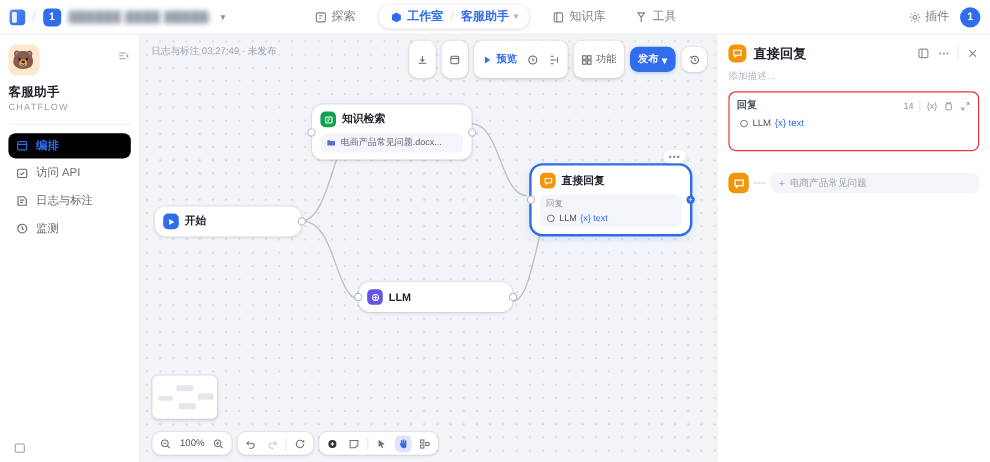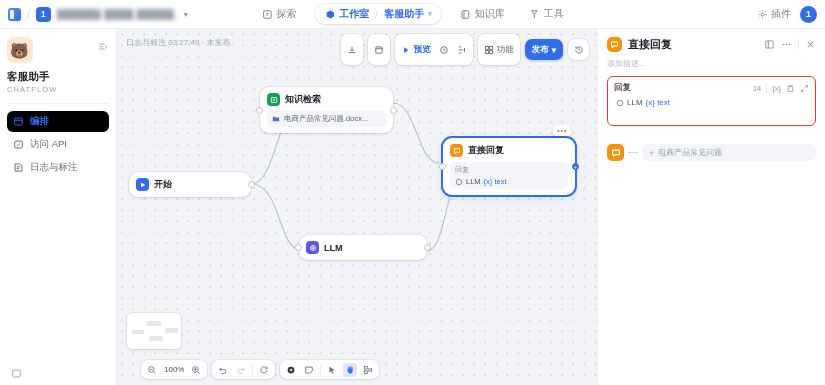--- a/index.html
+++ b/index.html
@@ -182,21 +182,21 @@
 
   
   .minimap {
     position:absolute; left:10px; bottom:36px; width:54px; height:36px;
     background:#fff; border-radius:5px; box-shadow:0 1px 3px rgba(16,24,40,.12), 0 0 0 1px rgba(16,24,40,.05);
     padding:4px; z-index:5;
   }
   .mm-box { position:absolute; background:#e3e6eb; border-radius:1px; }
 
   
-  .btb { position:absolute; left:24px; bottom:6px; display:flex; align-items:center; gap:5px; z-index:6; }
+  .btb { position:absolute; left:10px; bottom:6px; display:flex; align-items:center; gap:5px; z-index:6; }
   .btb-group {
     background:#fff; border-radius:7px; box-shadow:0 1px 3px rgba(16,24,40,.10), 0 0 0 1px rgba(16,24,40,.05);
     display:flex; align-items:center; height:19px; padding:0 4px; gap:4px;
   }
   .btb-btn {
     width:14px; height:14px; border-radius:4px; display:flex; align-items:center; justify-content:center;
     color:#6b7280;
   }
   .btb-btn svg { width:10px; height:10px; display:block; }
   .btb-btn.on { background:#dfe6fb; color:#2f6ded; }
@@ -353,20 +353,29 @@
           <span>访问 API</span>
         </div>
         <div class="side-item">
           <span class="side-ico">
             <svg viewBox="0 0 16 16" fill="none" stroke="currentColor" stroke-width="1.4">
                 <path d="M3 2.8h7l3 3v7.4H3z"></path>
                 <path d="M5.4 7h5M5.4 9.6h3.4"></path>
               </svg>
           </span>
           <span>日志与标注</span>
+        </div>
+        <div class="side-item">
+          <span class="side-ico">
+            <svg viewBox="0 0 16 16" fill="none" stroke="currentColor" stroke-width="1.4">
+                <circle cx="8" cy="8" r="5.3"></circle>
+                <path d="M8 5.2V8l1.9 1.3"></path>
+              </svg>
+          </span>
+          <span>监测</span>
         </div>
       </div>
       <div class="side-foot">
         <svg viewBox="0 0 16 16" fill="none" stroke="currentColor" stroke-width="1.3">
             <rect x="2.5" y="3" width="11" height="10" rx="1.6"></rect>
           </svg>
       </div>
     </div>
 
     <div class="canvas">

